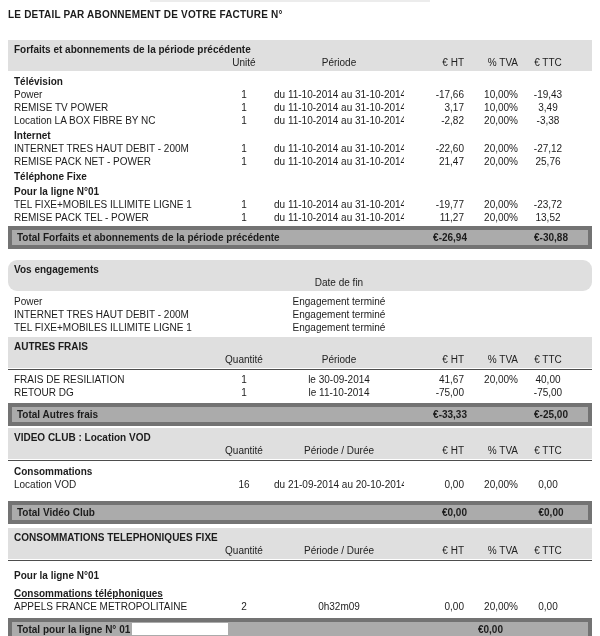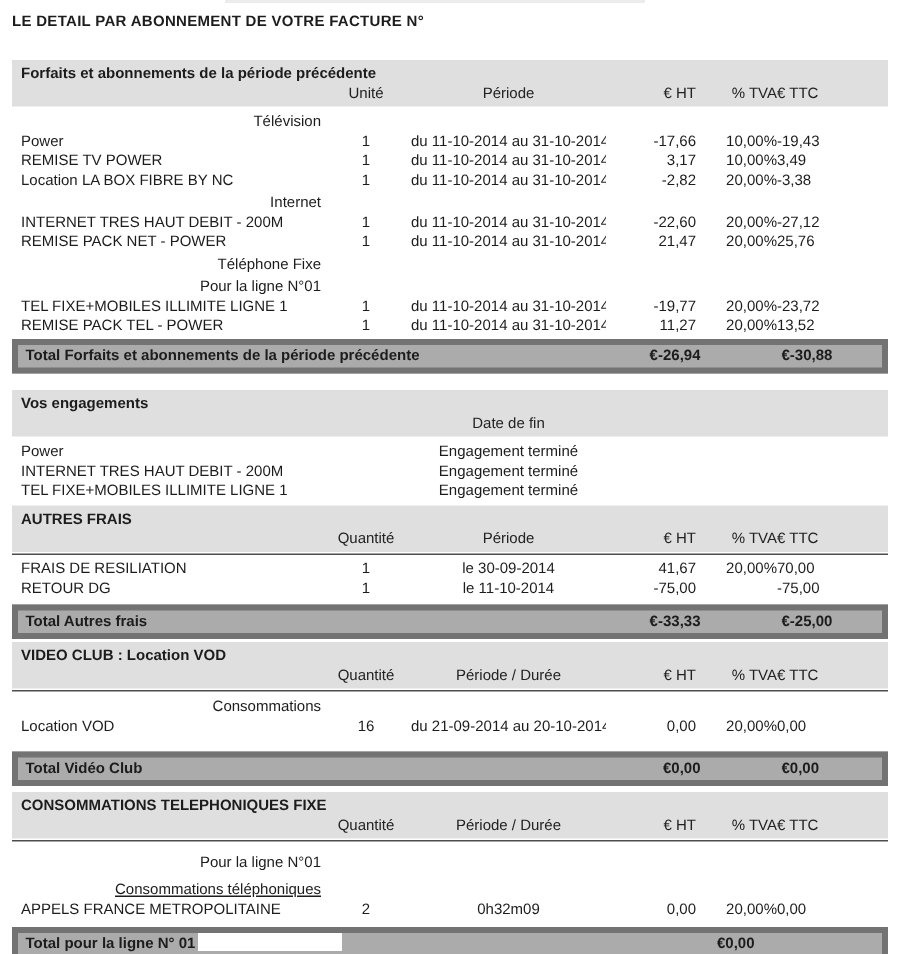--- a/index.html
+++ b/index.html
@@ -17,45 +17,45 @@
   .artifact { position: absolute; top: 0; left: 150px; width: 280px; height: 2px; background: #ececec; }
   .title { font-weight: bold; line-height: 13px; letter-spacing: 0.2px; }
 
   .r { display: flex; line-height: 13px; }
   .c { flex: none; white-space: nowrap; overflow: hidden; }
   .name   { width: 206px; padding-left: 6px; text-align: left; }
   .unit   { width: 60px;  text-align: center; }
   .period { width: 130px; text-align: center; }
   .ht     { width: 60px;  text-align: right; }
   .tva    { width: 54px;  text-align: right; }
-  .ttc    { width: 60px;  text-align: left; }
+  .ttc    { width: 60px;  text-align: center; }
 
   .bar { background: #dfdfdf; padding: 3px 0 2px 0; }
   .bar-title { padding-left: 6px; font-weight: bold; line-height: 13px; }
   .head { line-height: 13px; color: #222; }
   .rule { height: 1px; background: #4d4d4d; margin-top: 1px; }
 
-  .group .name { font-weight: normal; text-align: right; }
+  .group .name { font-weight: bold; }
   .rows .group { margin-top: 2px; }
   .u .name { text-decoration: underline; }
 
   .total {
     background: #ababab;
     border: 4px solid #737373;
     font-weight: bold;
     line-height: 15px;
   }
   .total .tlabel { width: 395px; padding-left: 5px; flex: none; white-space: nowrap; }
   .redact { display: inline-block; vertical-align: middle; width: 96px; height: 12px; background: #ffffff; margin: 0 0 2px 2px; }
 
   
   .sec1-bar  { margin-top: 19px; }
   .sec1-rows { margin-top: 4px; }
   .sec1-total{ margin-top: 2px; }
-  .sec2-bar  { margin-top: 11px; }
+  .sec2-bar  { margin-top: 11px; border-radius: 9px; }
   .sec2-rows { margin-top: 4px; }
   .sec3-bar  { margin-top: 3px; }
   .sec3-rows { margin-top: 3px; }
   .sec3-total{ margin-top: 4px; }
   .sec4-bar  { margin-top: 2px; }
   .sec4-rows { margin-top: 4px; }
   .sec4-total{ margin-top: 10px; }
   .sec5-bar  { margin-top: 4px; }
   .sec5-g1   { margin-top: 8px; }
   .sec5-g2   { margin-top: 5px; }
@@ -200,21 +200,21 @@
       </div>
     </div>
     <div class="rule"></div>
     <div class="rows sec3-rows">
       <div class="r">
         <div class="c name">FRAIS DE RESILIATION</div>
         <div class="c unit">1</div>
         <div class="c period">le 30-09-2014</div>
         <div class="c ht">41,67</div>
         <div class="c tva">20,00%</div>
-        <div class="c ttc">70,00</div>
+        <div class="c ttc">40,00</div>
       </div>
       <div class="r">
         <div class="c name">RETOUR DG</div>
         <div class="c unit">1</div>
         <div class="c period">le 11-10-2014</div>
         <div class="c ht">-75,00</div>
         <div class="c tva"></div>
         <div class="c ttc">-75,00</div>
       </div>
     </div>

